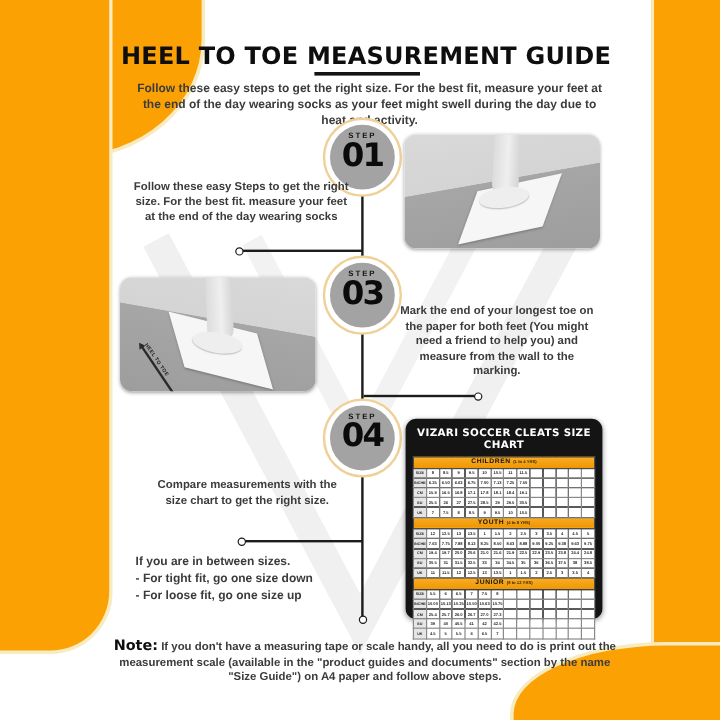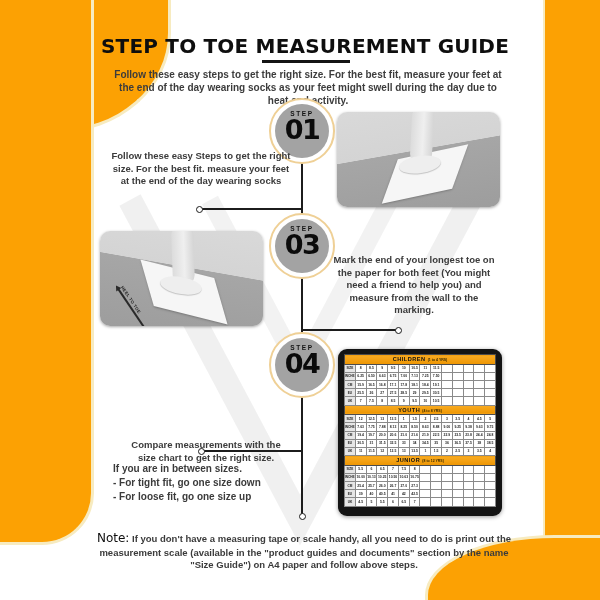--- a/index.html
+++ b/index.html
@@ -59,37 +59,37 @@
   .size-chart table{border-collapse:collapse;width:100%;table-layout:fixed;}
   .size-chart td{border:0.5px solid #8a8a8a;font-size:3.4px;text-align:center;height:7.2px;
           padding:0;color:#1e1e1e;background:#fff;font-weight:700;overflow:hidden;}
   .size-chart td.lbl{background:#e6e6e6;font-size:3.1px;}
   .size-chart td.sec-header{background:linear-gradient(#f8ab22,#ee9603);color:#101010;font-size:5.6px;
           font-weight:800;letter-spacing:0.5px;height:8.6px;border:0.5px solid #4c4c4c;}
   .sec-age{font-size:3.5px;font-weight:700;color:#3a2a00;letter-spacing:0;}
   
   .note{left:92px;top:531px;width:424px;text-align:center;font-size:9.5px;line-height:1.3;
           font-weight:600;color:#3b3b3b;}
-  .note b{font-size:12px;font-weight:400;color:#0e0e0e;
+  .note b{font-size:12px;font-weight:700;color:#0e0e0e;
           font-family:"DejaVu Sans","Liberation Sans",sans-serif;}
 </style>
 </head>
 <body>
 
 <div class="abs orange o-topleft"></div>
 <div class="abs orange o-left"></div>
 <div class="abs orange o-right"></div>
 <div class="abs orange o-botright"></div>
 
 <svg class="abs watermark" width="480" height="400" viewBox="0 0 480 400">
   <path d="M70,50 L240,370 L410,50" fill="none" stroke="#e2e2e2" stroke-width="24"></path>
   <path d="M150,50 L240,220 L330,50" fill="none" stroke="#e6e6e6" stroke-width="18"></path>
 </svg>
 
-<div class="abs page-title">STEP TO TOE MEASUREMENT GUIDE</div>
+<div class="abs page-title">HEEL TO TOE MEASUREMENT GUIDE</div>
 <div class="abs title-underline"></div>
 <div class="abs intro-text">Follow these easy steps to get the right size. For the best fit, measure your feet at the end of the day wearing socks as your feet might swell during the day due to heat and activity.</div>
 
 <div class="abs connector" style="left:301px;top:161px;width:2px;height:55px;"></div>
 <div class="abs connector" style="left:201px;top:208px;width:101px;height:2px;"></div>
 <div class="abs dot" style="left:196px;top:205.5px;"></div>
 <div class="abs connector" style="left:301px;top:276px;width:2px;height:57px;"></div>
 <div class="abs connector" style="left:303px;top:329px;width:95px;height:2px;"></div>
 <div class="abs dot" style="left:395px;top:326.5px;"></div>
 <div class="abs connector" style="left:301px;top:395px;width:2px;height:120px;"></div>
@@ -128,26 +128,27 @@
   </div>
 </div>
 <div class="abs step-text" style="left:330px;top:254px;width:168px;">Mark the end of your longest toe on the paper for both feet (You might need a friend to help you) and measure from the wall to the marking.</div>
 
 <div class="abs step-badge" style="left:269px;top:332px;">
   <div class="step-badge-inner">
     <div class="step-label">STEP</div>
     <div class="step-number">04</div>
   </div>
 </div>
-<div class="abs step-text" style="left:122px;top:399px;width:168px;margin-top:40px;">Compare measurements with the size chart to get the right size.</div>
+<div class="abs step-text" style="left:122px;top:399px;width:168px;">Compare measurements with the size chart to get the right size.</div>
 <div class="abs step-extra" style="left:113px;top:462px;width:190px;">If you are in between sizes.
 - For tight fit, go one size down
 - For loose fit, go one size up</div>
 
 <div class="abs size-chart">
+  <div class="size-chart-title">VIZARI SOCCER CLEATS SIZE CHART</div>
   <table>
       <tbody id="size-chart-body">
         <tr>
           <td colspan="14" class="sec-header">CHILDREN <span class="sec-age">(1 to 4 YRS)</span></td>
         </tr>
         <tr>
           <td class="lbl">SIZE</td>
           <td>8</td>
           <td>8.5</td>
           <td>9</td>

